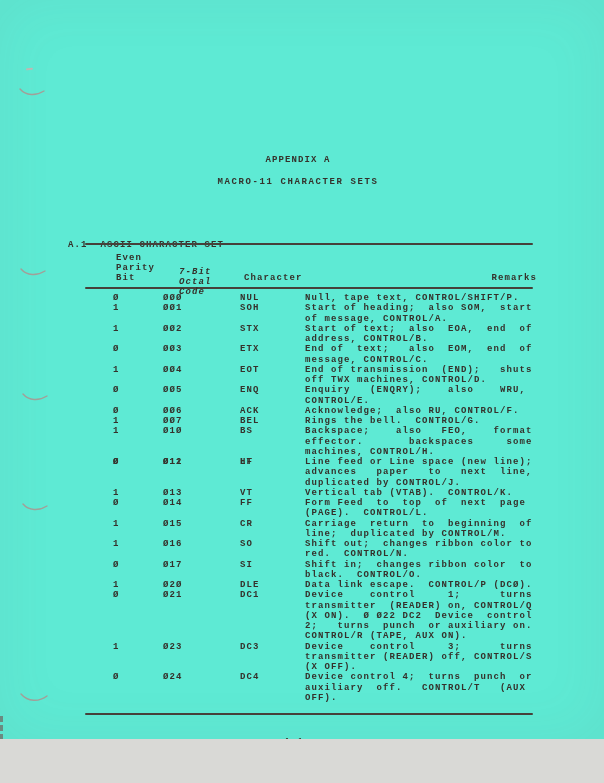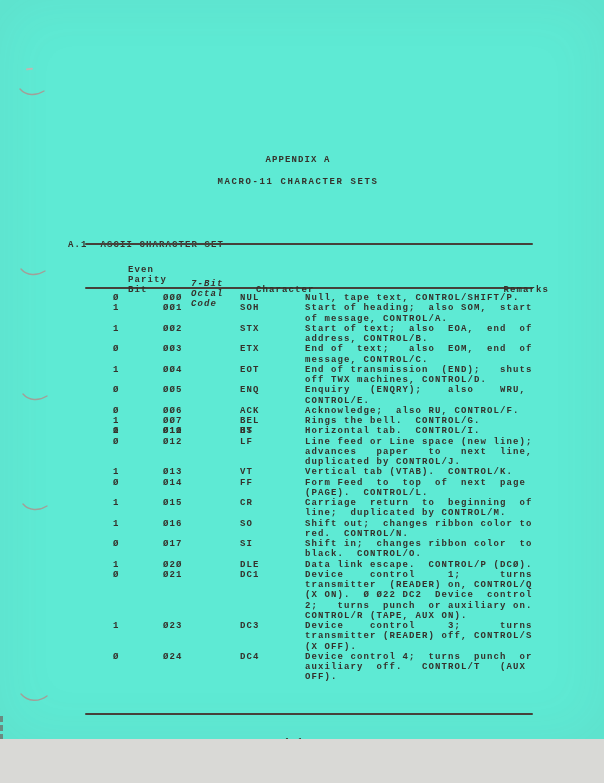--- a/index.html
+++ b/index.html
@@ -15,21 +15,21 @@
   .doctitle{top:177px;letter-spacing:1.6px;}
   .section{position:absolute;left:68px;top:216px;white-space:pre;margin-top:24px;}
   .pagenum{position:absolute;top:737px;left:-8px;width:604px;text-align:center;}
 
   .table{position:absolute;left:85px;top:243px;width:448px;}
   .rule{background:#46413a;border-radius:1px;}
   .rule.top{height:2px;}
   .rule.mid{height:2px;}
   .rule.bottom{height:2px;}
   .thead{position:relative;height:42px;}
-  .h{position:absolute;margin:16px;line-height:10px;font:inherit;letter-spacing:inherit;white-space:pre;}
+  .h{position:absolute;margin:4px;line-height:10px;font:inherit;letter-spacing:inherit;white-space:pre;}
   .c1{left:27px;top:4px;}
   .c2{left:90px;top:18px;font-style:italic;}
   .c3{left:155px;top:24px;}
   .c4{left:220px;top:24px;width:228px;text-align:right;}
   .tbody{padding-top:4px;height:424px;box-sizing:border-box;}
   .row{position:relative;line-height:10.25px;}
   .cell{position:absolute;top:0;white-space:pre;}
   .parity{left:28px;}
   .octal{left:78px;}
   .code{left:155px;}
@@ -134,26 +134,28 @@
         <div class="row">
           <span class="cell parity">1</span>
           <span class="cell octal">ØØ7</span>
           <span class="cell code">BEL</span>
           <pre class="remarks">Rings the bell.  CONTROL/G.</pre>
         </div>
         <div class="row">
           <span class="cell parity">1</span>
           <span class="cell octal">Ø1Ø</span>
           <span class="cell code">BS</span>
+          <pre class="remarks">Backspace;    also   FEO,    format
+effector.       backspaces     some
+machines, CONTROL/H.</pre>
         </div>
         <div class="row">
           <span class="cell parity">Ø</span>
           <span class="cell octal">Ø11</span>
           <span class="cell code">HT</span>
-          <pre class="remarks">Horizontal tab.  CONTROL/I.</pre>
         </div>
         <div class="row">
           <span class="cell parity">Ø</span>
           <span class="cell octal">Ø12</span>
           <span class="cell code">LF</span>
           <pre class="remarks">Line feed or Line space (new line);
 advances   paper   to   next  line,
 duplicated by CONTROL/J.</pre>
         </div>
         <div class="row">

